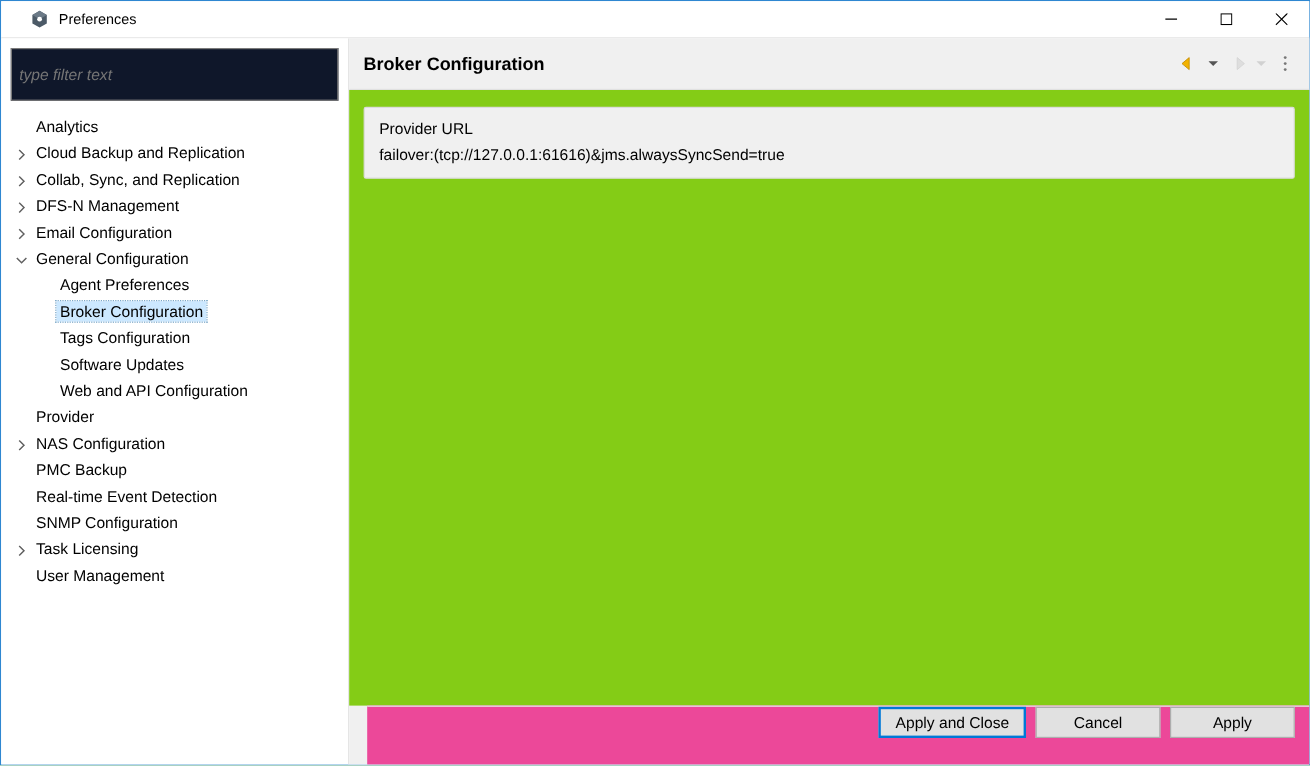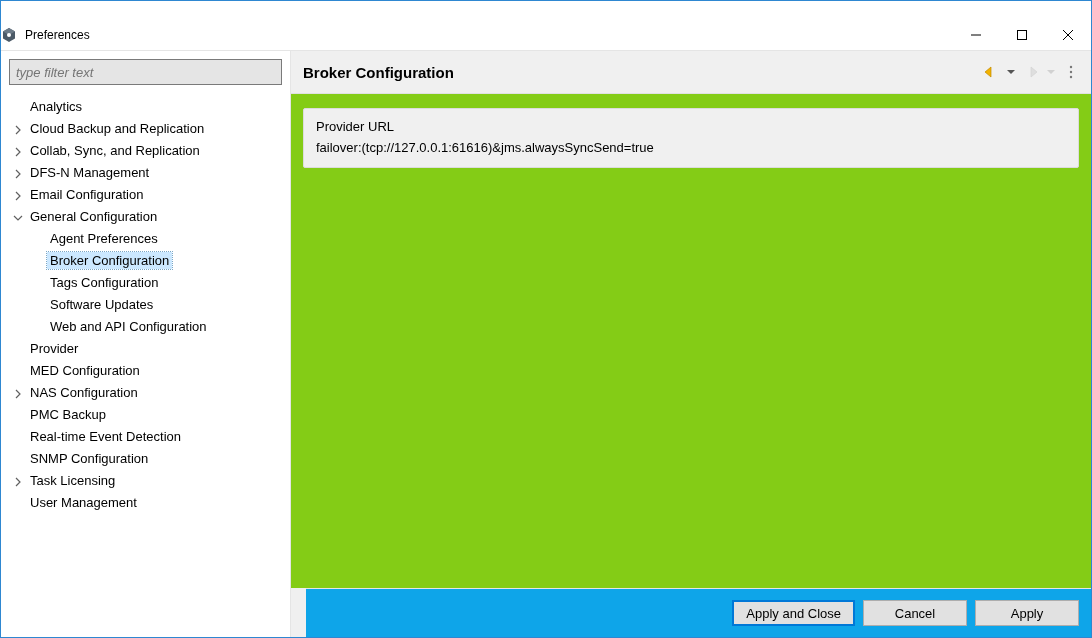--- a/index.html
+++ b/index.html
@@ -22,22 +22,21 @@
     flex-direction: column;
     background: #fff;
   }
   
   .titlebar {
     height: 30px;
     display: flex;
     align-items: center;
     background: #fff;
     border-bottom: 1px solid #e5e5e5;
-    padding-left: 0;
-    margin-top: 19px;
+    padding-left: 24px;
   }
   .titlebar .app-icon {
     width: 16px; height: 16px;
     margin-right: 8px;
     display:flex;align-items:center;justify-content:center;
   }
   .titlebar .title {
     flex: 0 0 auto;
     font-size: 12px;
     color: #000;
@@ -63,30 +62,30 @@
   .left-pane {
     width: 290px;
     min-width: 290px;
     border-right: 1px solid #e5e5e5;
     padding: 8px;
     box-sizing: border-box;
     display: flex;
     flex-direction: column;
   }
   .filter-box {
-    height: 26px;
+    height: 44px;
     border: 1px solid #7a7a7a;
     padding: 0 6px;
     font-size: 13px;
     font-style: italic;
     color: #767676;
     outline: none;
     box-sizing: border-box;
     width: 100%;
-    background: #e5e5e5;
+    background: #0f172a;
   }
   .tree {
     margin-top: 8px;
     overflow: auto;
     flex: 1;
     user-select: none;
   }
   .tree-item {
     display: flex;
     align-items: flex-end;
@@ -171,25 +170,24 @@
     font-size: 13px;
     color: #000;
     word-break: break-all;
   }
 
   
   .button-bar {
     height: 48px;
     border-top: 1px solid #e5e5e5;
     display: flex;
-    align-items: center;
     justify-content: flex-end;
     padding: 0 12px;
     gap: 8px;
-    background: #0ea5e9;
+    background: #ec4899;
     margin-left: 15px;
   }
   .btn {
     min-width: 104px;
     height: 26px;
     background: #e1e1e1;
     border: 1px solid #adadad;
     font-size: 13px;
     color: #000;
     display: flex;
@@ -306,24 +304,20 @@
           </div>
           <div class="tree-item depth-1">
             <span class="twisty blank"></span>
             <span class="lbl">Web and API Configuration</span>
           </div>
           <div class="tree-item depth-0">
             <span class="twisty blank"></span>
             <span class="lbl">Provider</span>
           </div>
           <div class="tree-item depth-0">
-            <span class="twisty blank"></span>
-            <span class="lbl">MED Configuration</span>
-          </div>
-          <div class="tree-item depth-0">
             <span class="twisty">
               <svg width="10" height="10" viewBox="0 0 10 10">
                 <path d="M3 1 L7 5 L3 9" fill="none" stroke="#606060" stroke-width="1.2"></path>
               </svg>
             </span>
             <span class="lbl">NAS Configuration</span>
           </div>
           <div class="tree-item depth-0">
             <span class="twisty blank"></span>
             <span class="lbl">PMC Backup</span>

